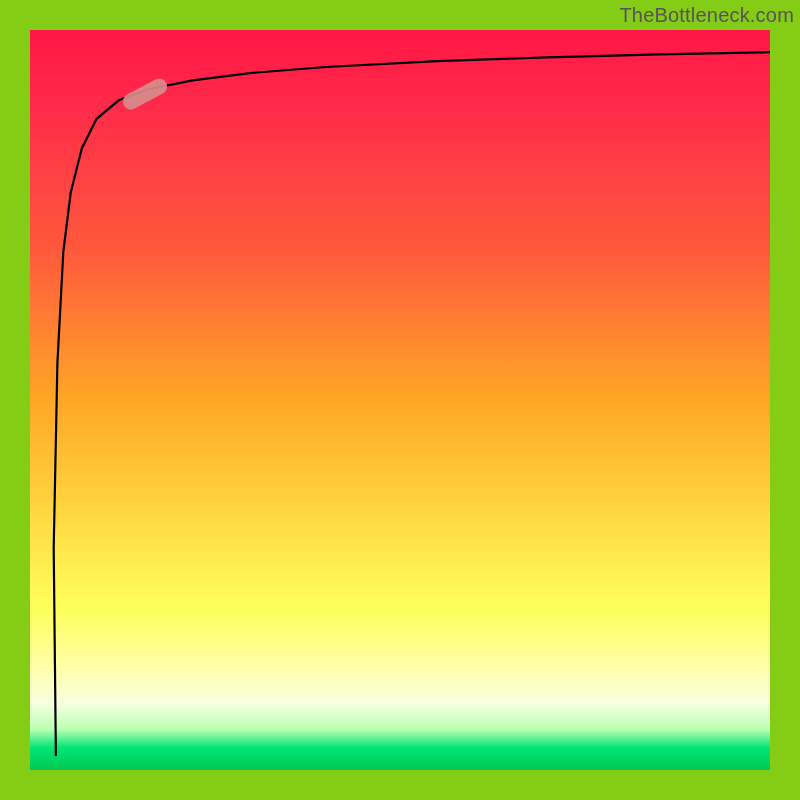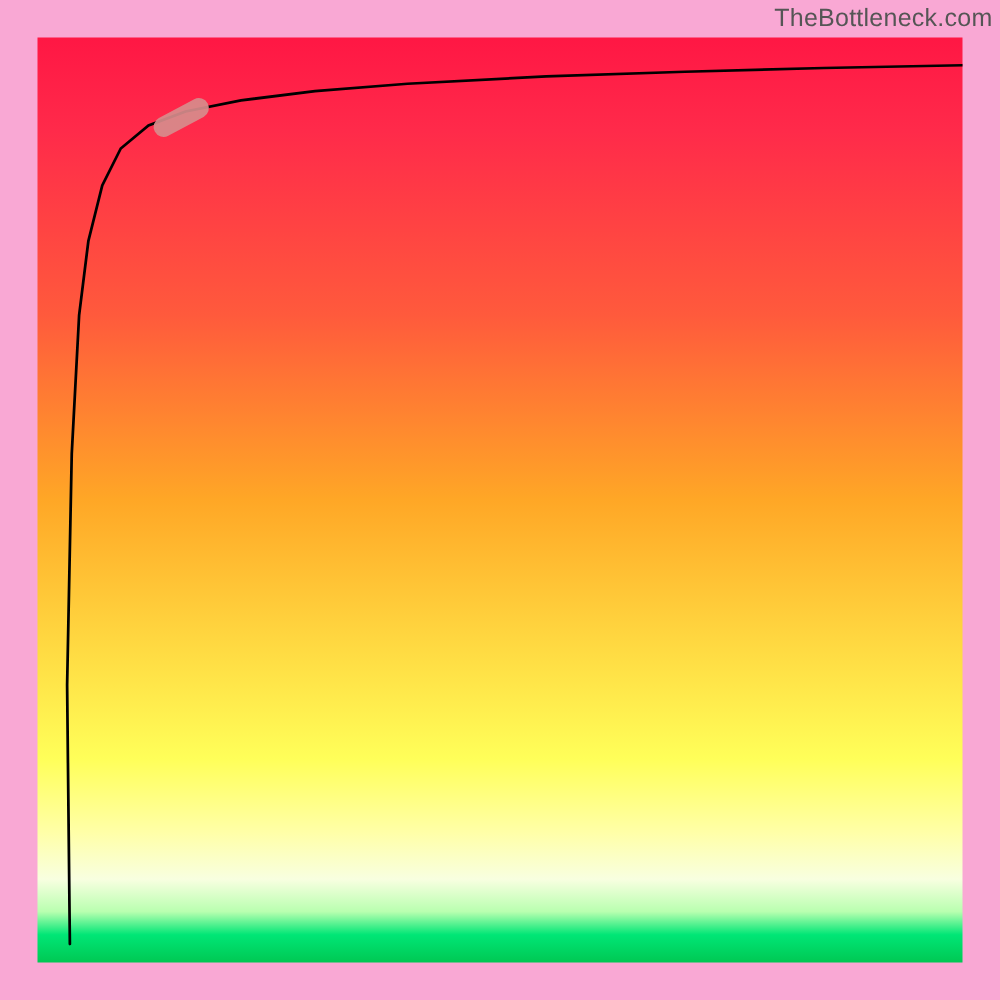--- a/index.html
+++ b/index.html
@@ -8,21 +8,21 @@
     width: 800px;
     height: 800px;
     background: #000;
     font-family: Arial, Helvetica, sans-serif;
     overflow: hidden;
   }
   .chart-wrap {
     position: relative;
     width: 800px;
     height: 800px;
-    background: #f9a8d4;
+    background: #84cc16;
   }
   
   .plot {
     position: absolute;
     left: 30px;
     top: 30px;
     width: 740px;
     height: 740px;
     
     background: linear-gradient(

